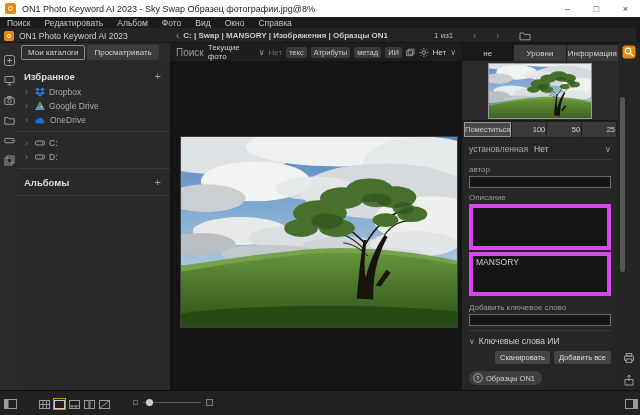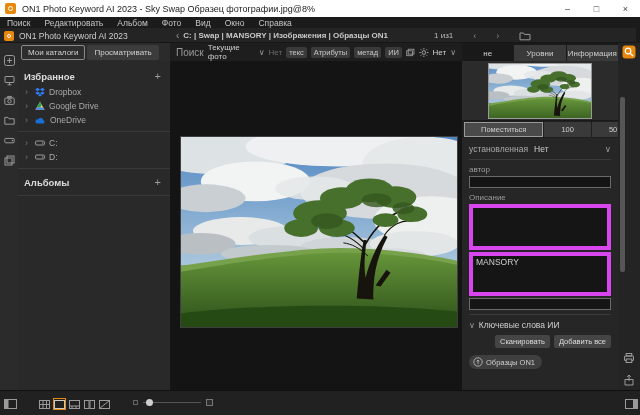--- a/index.html
+++ b/index.html
@@ -65,21 +65,21 @@
 
   
   .main-area { left:170px; top:61px; width:292px; height:329px; background:#141414; }
   .photo { position:absolute; left:10px; top:75px; border:1px solid #3f3f3f; }
 
   
   .right-panel { left:462px; top:61px; width:156px; height:329px; background:#262626; }
   .preview-box { height:60px; background:#2b2b2b; display:flex; align-items:center; justify-content:center; border-bottom:1px solid #1a1a1a; }
   .thumb { border:1px solid #9a9a9a; display:block; }
   .zoom-row { display:flex; gap:1px; padding:1px 2px; background:#1f1f1f; }
-  .zoom-btn { flex:1; background:#3a3a3a; color:#cfcfcf; font-size:7.5px; text-align:right; padding:2px 16px; border:1px solid transparent; }
+  .zoom-btn { flex:1; background:#3a3a3a; color:#cfcfcf; font-size:7.5px; text-align:right; padding:2px 0; border:1px solid transparent; }
   .zoom-btn.active { background:#4a4a4a; border-color:#9a9a9a; }
   .meta { padding:6px 7px 0 7px; }
   .meta-title { color:#dcdcdc; font-weight:bold; font-size:10px; margin-bottom:6px; }
   .preset-row { display:flex; align-items:center; font-size:8.5px; color:#ababab; margin-bottom:5px; }
   .preset-row .v { margin-left:6px; color:#cfcfcf; }
   .preset-row .chev { margin-left:auto; color:#9a9a9a; }
   .f-label { color:#9a9a9a; font-size:8px; margin:5px 0 2px 0; }
   .f-input { width:100%; height:12px; background:#151515; border:1px solid #6a6a6a; color:#cfcfcf; font-size:8.5px; font-family:"Liberation Sans",sans-serif; padding:0 2px; }
   .f-area { width:100%; background:#151515; border:4px solid #d946ef; color:#cfcfcf; font-size:8.5px; font-family:"Liberation Sans",sans-serif; resize:none; padding:1px 3px; }
   .ai-row { display:flex; align-items:center; gap:4px; color:#cfcfcf; font-size:8.5px; margin-top:5px; }
@@ -355,20 +355,21 @@
       <span>установленная</span>
       <span class="v">Нет</span>
       <span class="chev">∨</span>
     </div>
     <div class="divider"></div>
     <div class="f-label">автор</div>
     <input class="f-input" style="">
     <div class="f-label">Описание</div>
     <textarea class="f-area" style="height: 46px;"></textarea>
     <textarea class="f-area" style="height: 44px;">MANSORY</textarea>
+    <div class="f-label">Добавить ключевое слово</div>
     <input class="f-input" style="">
     <div class="divider"></div>
     <div class="ai-row">
       <span class="chev-sm">∨</span>
       <span>Ключевые слова ИИ</span>
     </div>
     <div class="ai-btns">
       <span class="ai-btn">Сканировать</span>
       <span class="ai-btn">Добавить все</span>
     </div>

